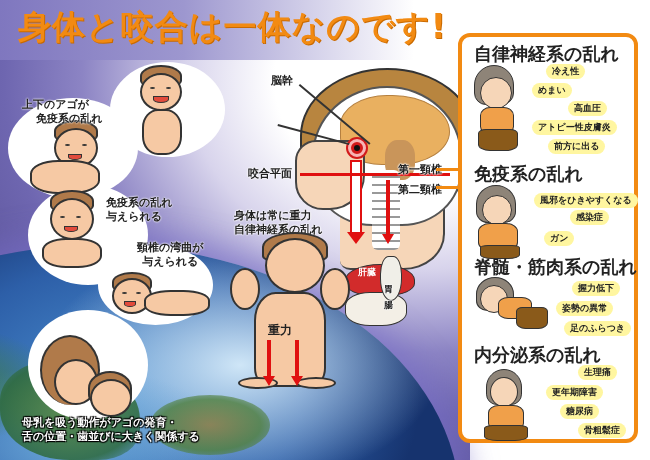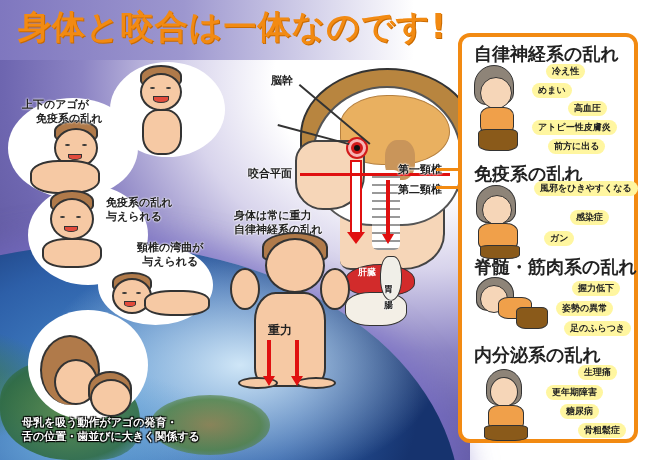--- a/index.html
+++ b/index.html
@@ -254,21 +254,21 @@
     <div class="tag" style="left:70px; top:83px;">アトピー性皮膚炎</div>
     <div class="tag" style="left:86px; top:102px;">前方に出る</div>
 
     <div class="section-title" style="top:125px;">免疫系の乱れ</div>
     <div class="granny" style="left:10px; top:148px;">
       <div class="ghair" style="left:4px; top:0; width:40px; height:38px;"></div>
       <div class="ghead" style="left:10px; top:10px; width:30px; height:30px;"></div>
       <div class="gshirt" style="left:6px; top:38px; width:40px; height:28px;"></div>
       <div class="gskirt" style="left:8px; top:60px; width:40px; height:14px;"></div>
     </div>
-    <div class="tag" style="left:72px; top:144px;">風邪をひきやすくなる</div>
+    <div class="tag" style="left:72px; top:156px;">風邪をひきやすくなる</div>
     <div class="tag" style="left:108px; top:173px;">感染症</div>
     <div class="tag" style="left:82px; top:194px;">ガン</div>
 
     <div class="section-title" style="top:218px;">脊髄・筋肉系の乱れ</div>
     <div class="granny" style="left:10px; top:240px;">
       <div class="ghair" style="left:4px; top:0; width:38px; height:34px;"></div>
       <div class="ghead" style="left:8px; top:8px; width:28px; height:28px;"></div>
       <div class="gshirt" style="left:26px; top:20px; width:34px; height:22px;"></div>
       <div class="gskirt" style="left:44px; top:30px; width:32px; height:22px;"></div>
     </div>

